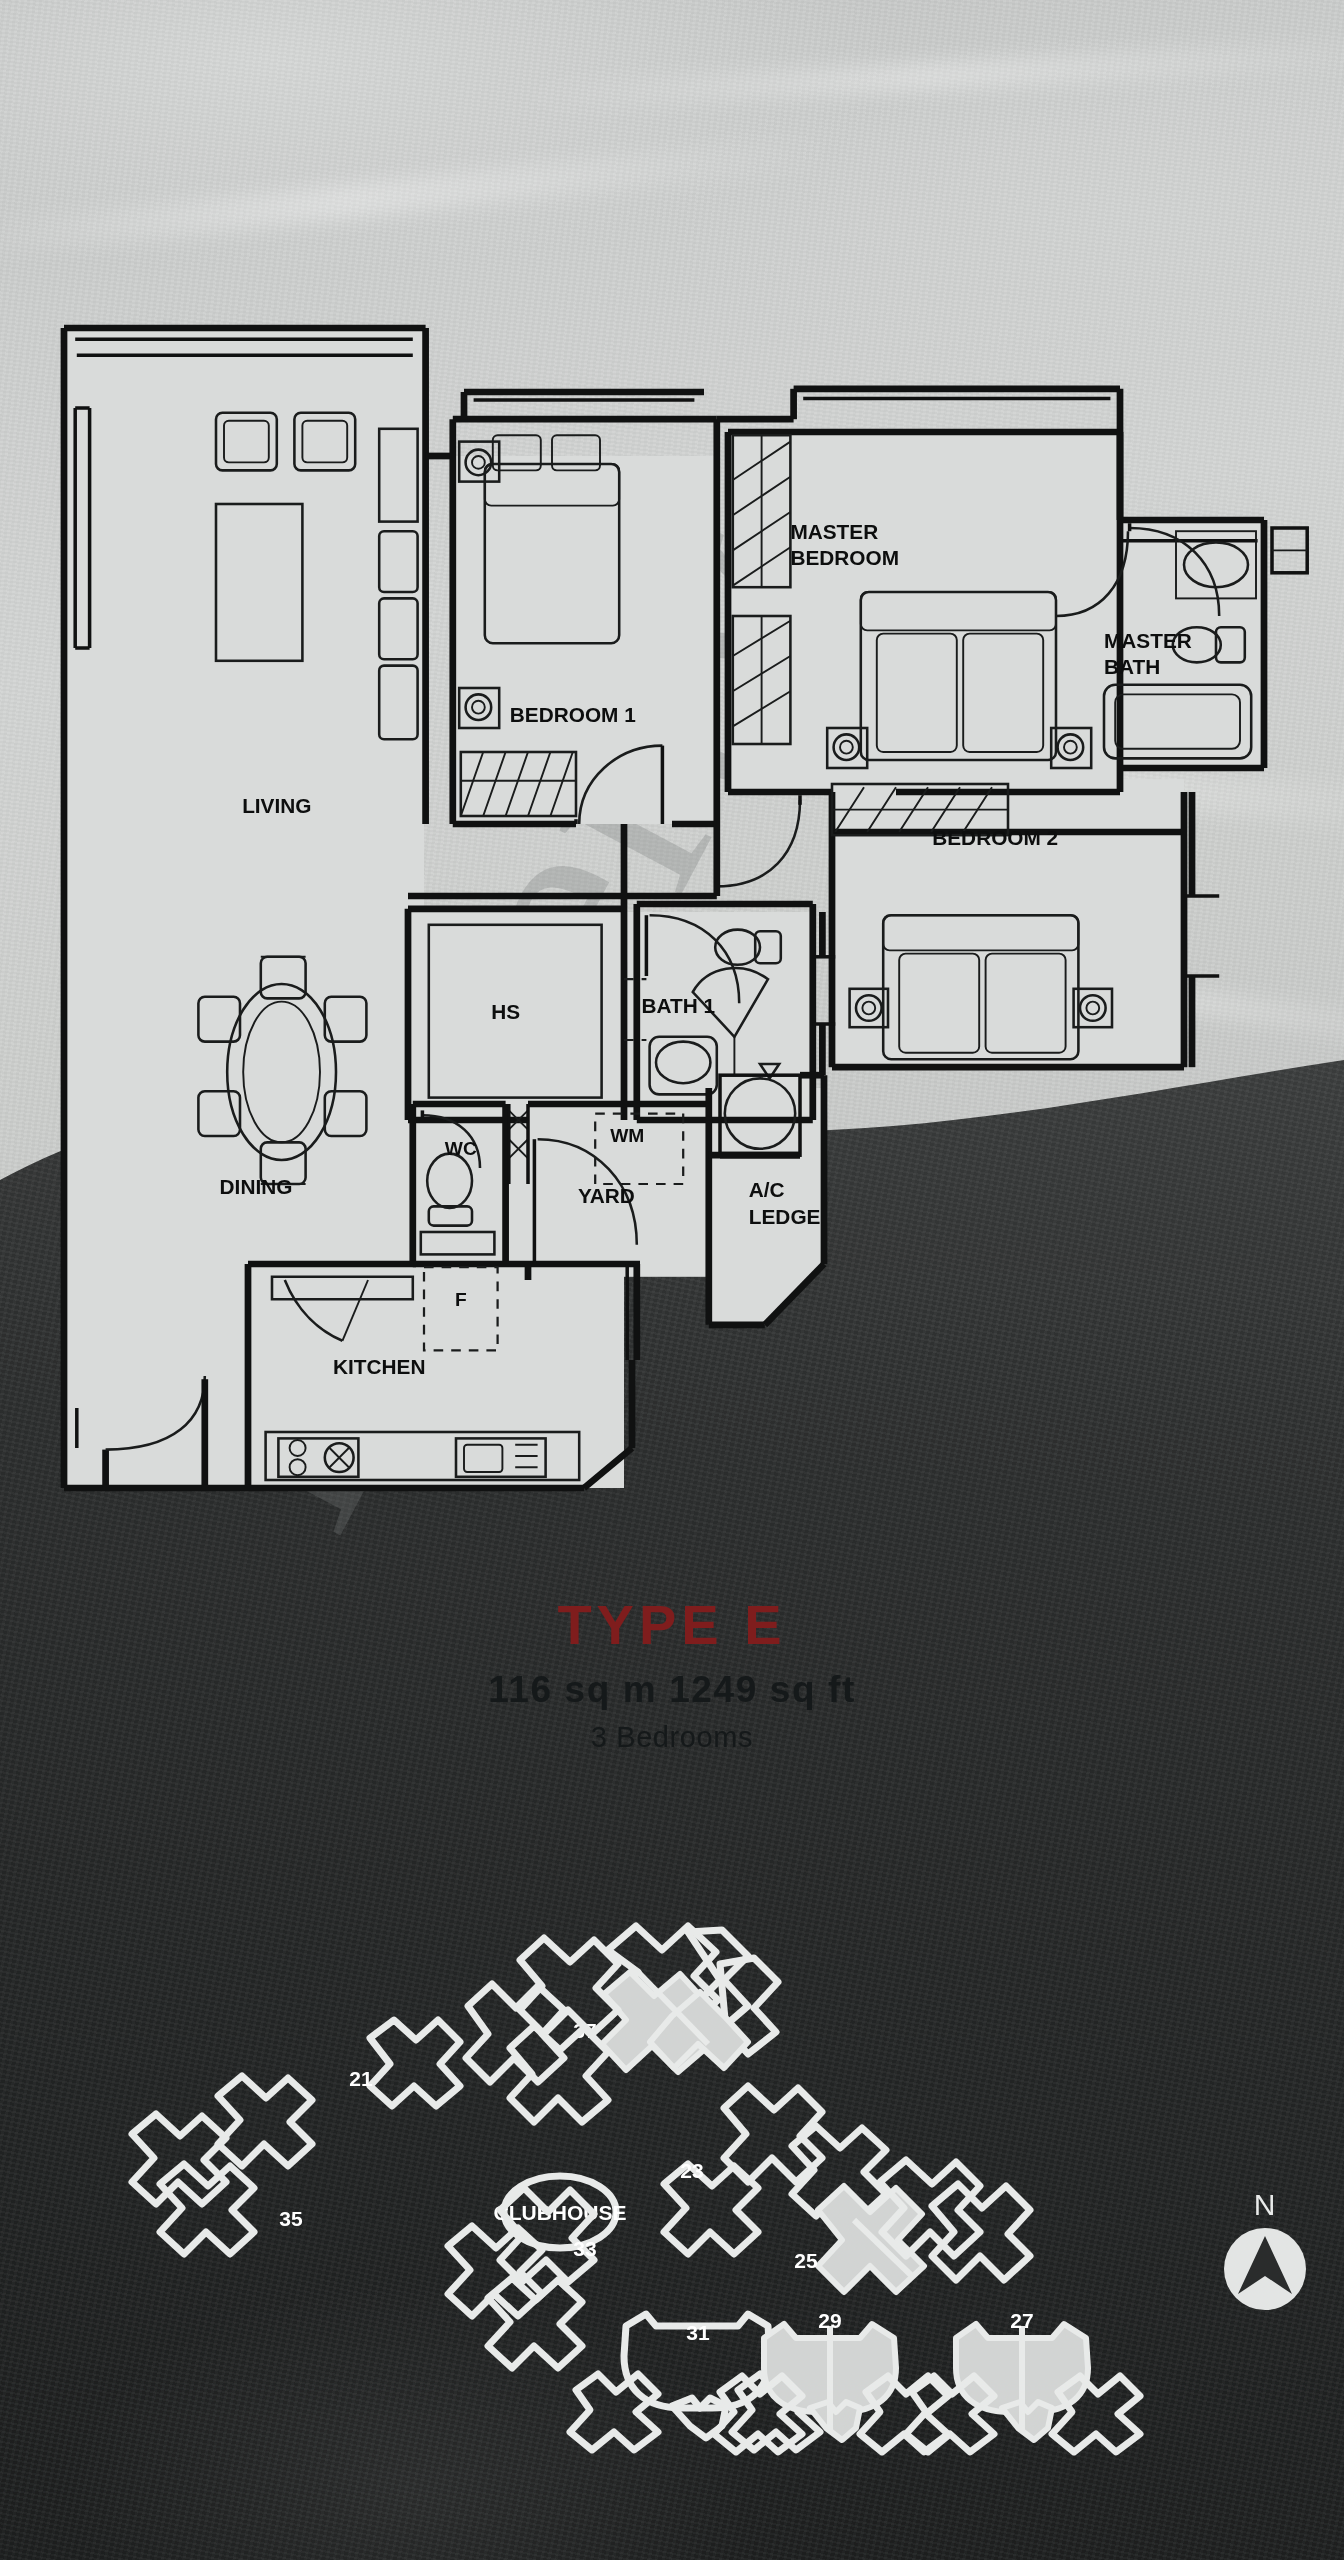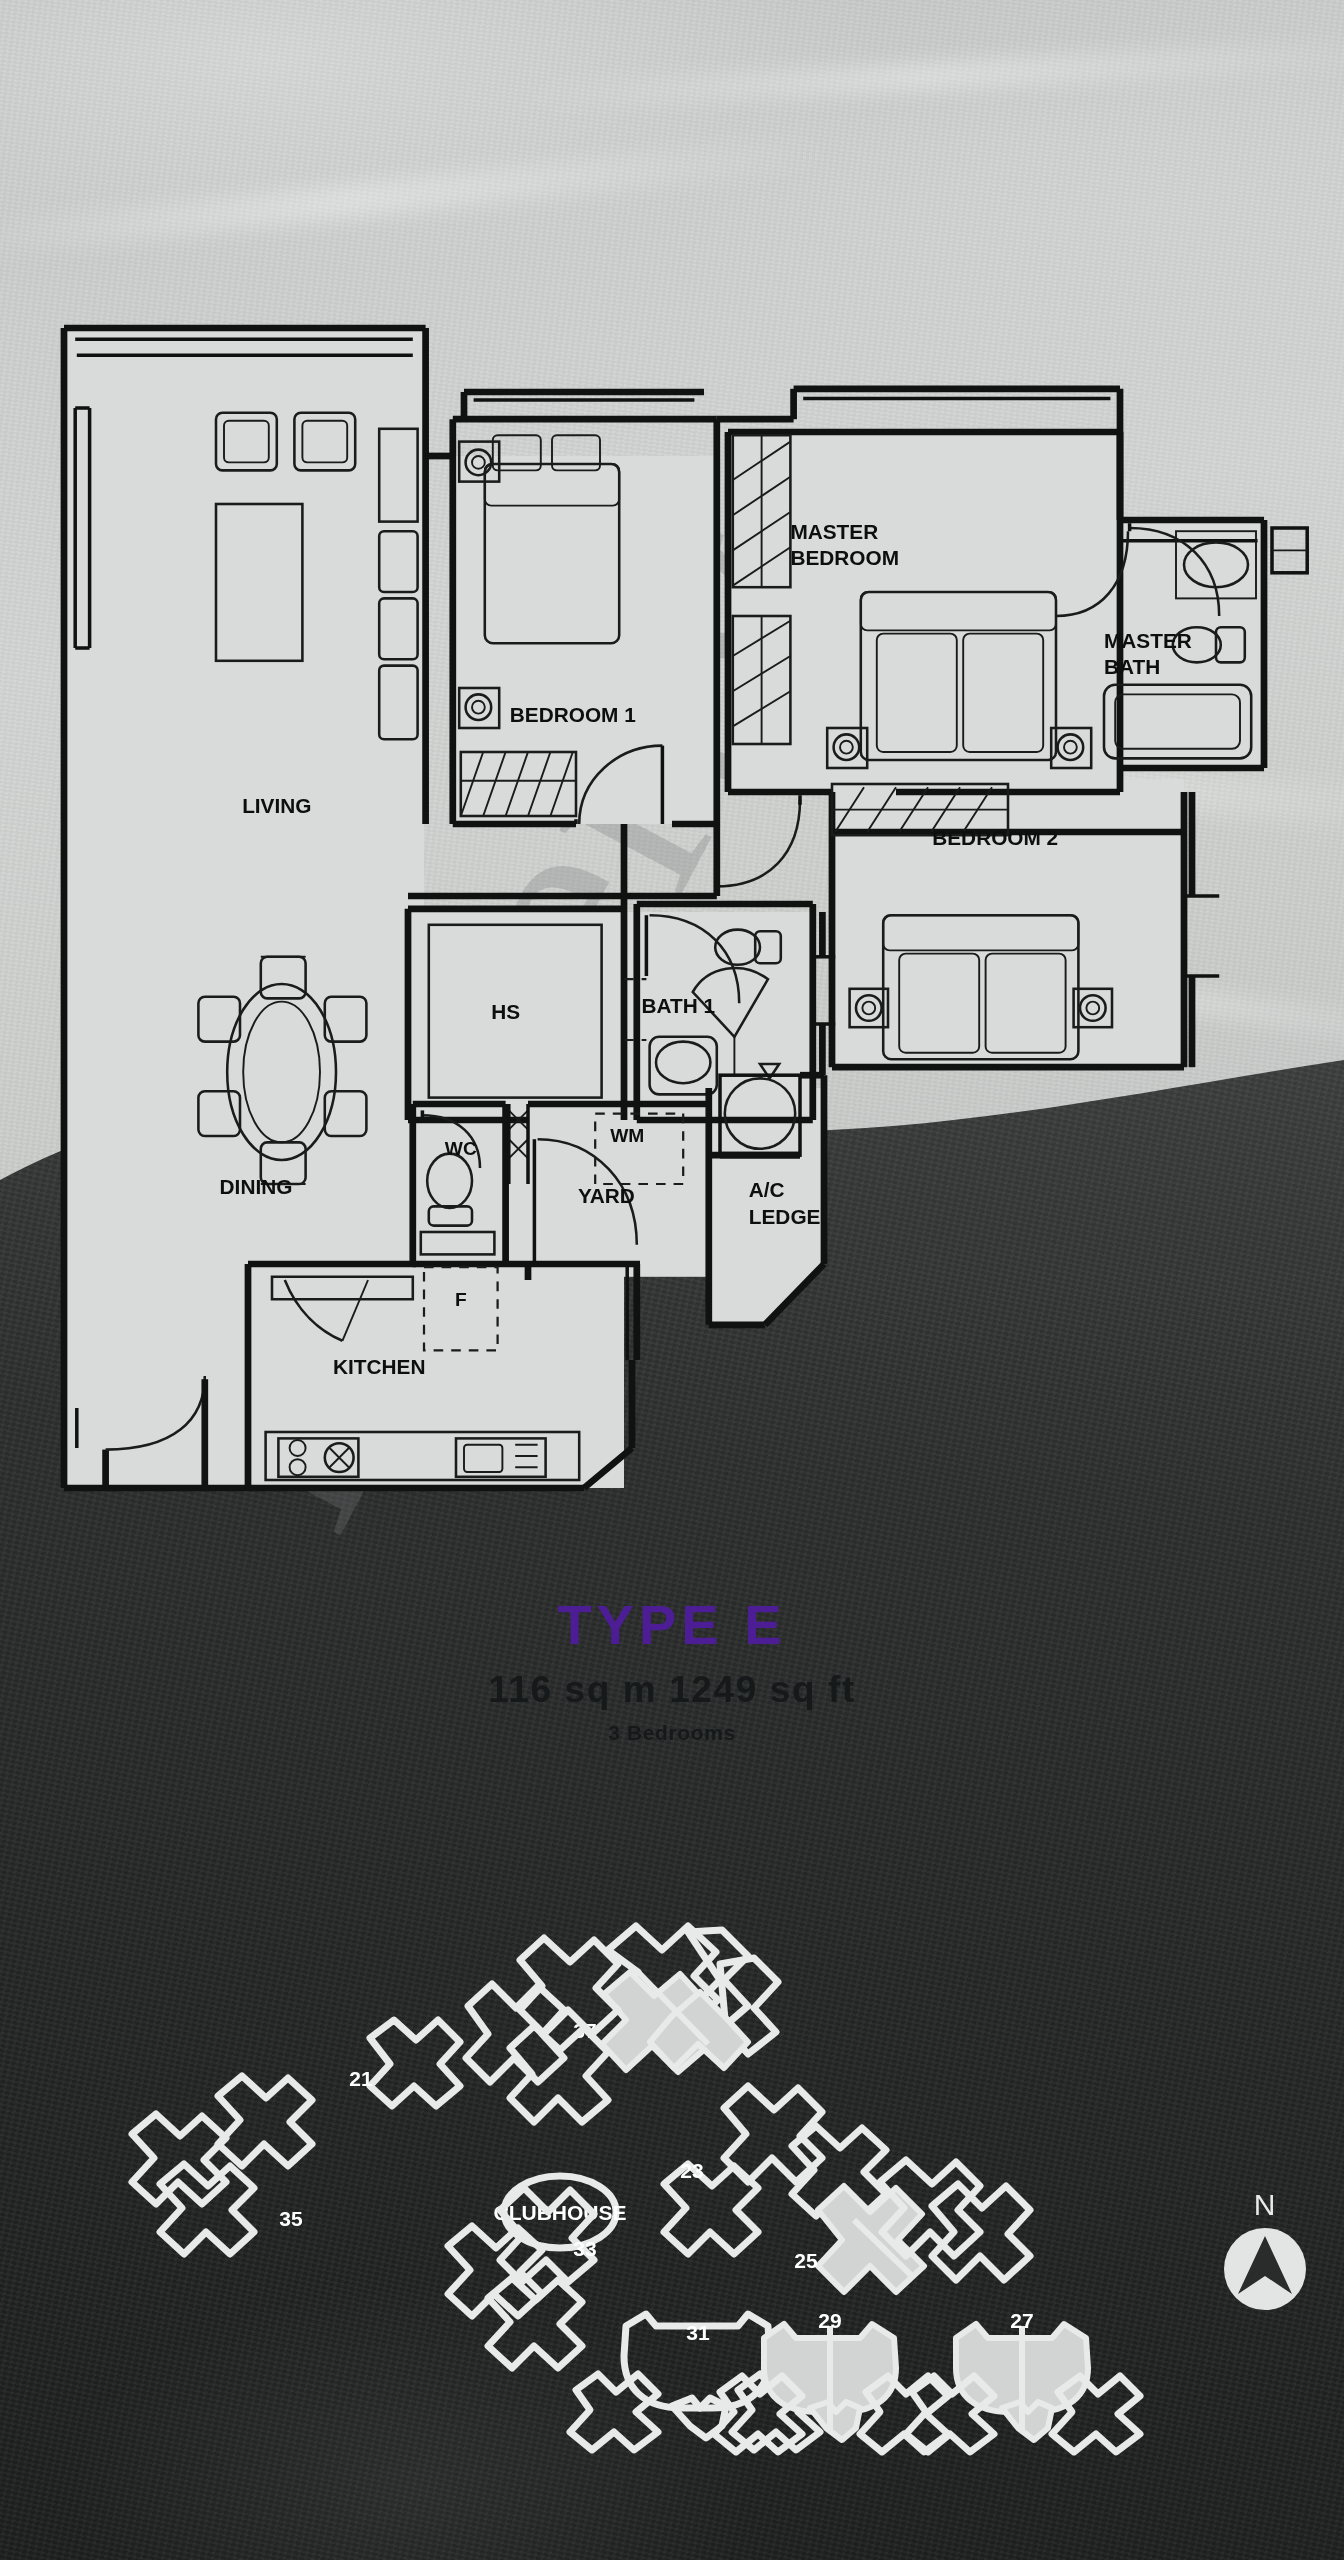--- a/index.html
+++ b/index.html
@@ -79,32 +79,32 @@
 
   
   .title-block {
     position:absolute; left:0; top:1596px; width:1344px;
     text-align:center;
   }
   .title-main {
     font-family:"Liberation Sans", sans-serif;
     font-size:56px; font-weight:700;
     letter-spacing:5px;
-    color:#4c1d95;
+    color:#7f1d1d;
     line-height:1.05;
   }
   .title-area {
     margin-top:14px;
     font-size:37px; font-weight:700;
     letter-spacing:1.6px;
     color:#15191a;
   }
   .title-beds {
     margin-top:10px;
-    font-size:21px; font-weight:700;
+    font-size:29px; font-weight:400;
     letter-spacing:.6px;
     color:#15191a;
   }
 
   
   #siteWrap { position:absolute; left:0; top:1920px; width:1344px; height:640px;padding-left:48px; }
   #site { display:block; }
 
   
   .compass {

